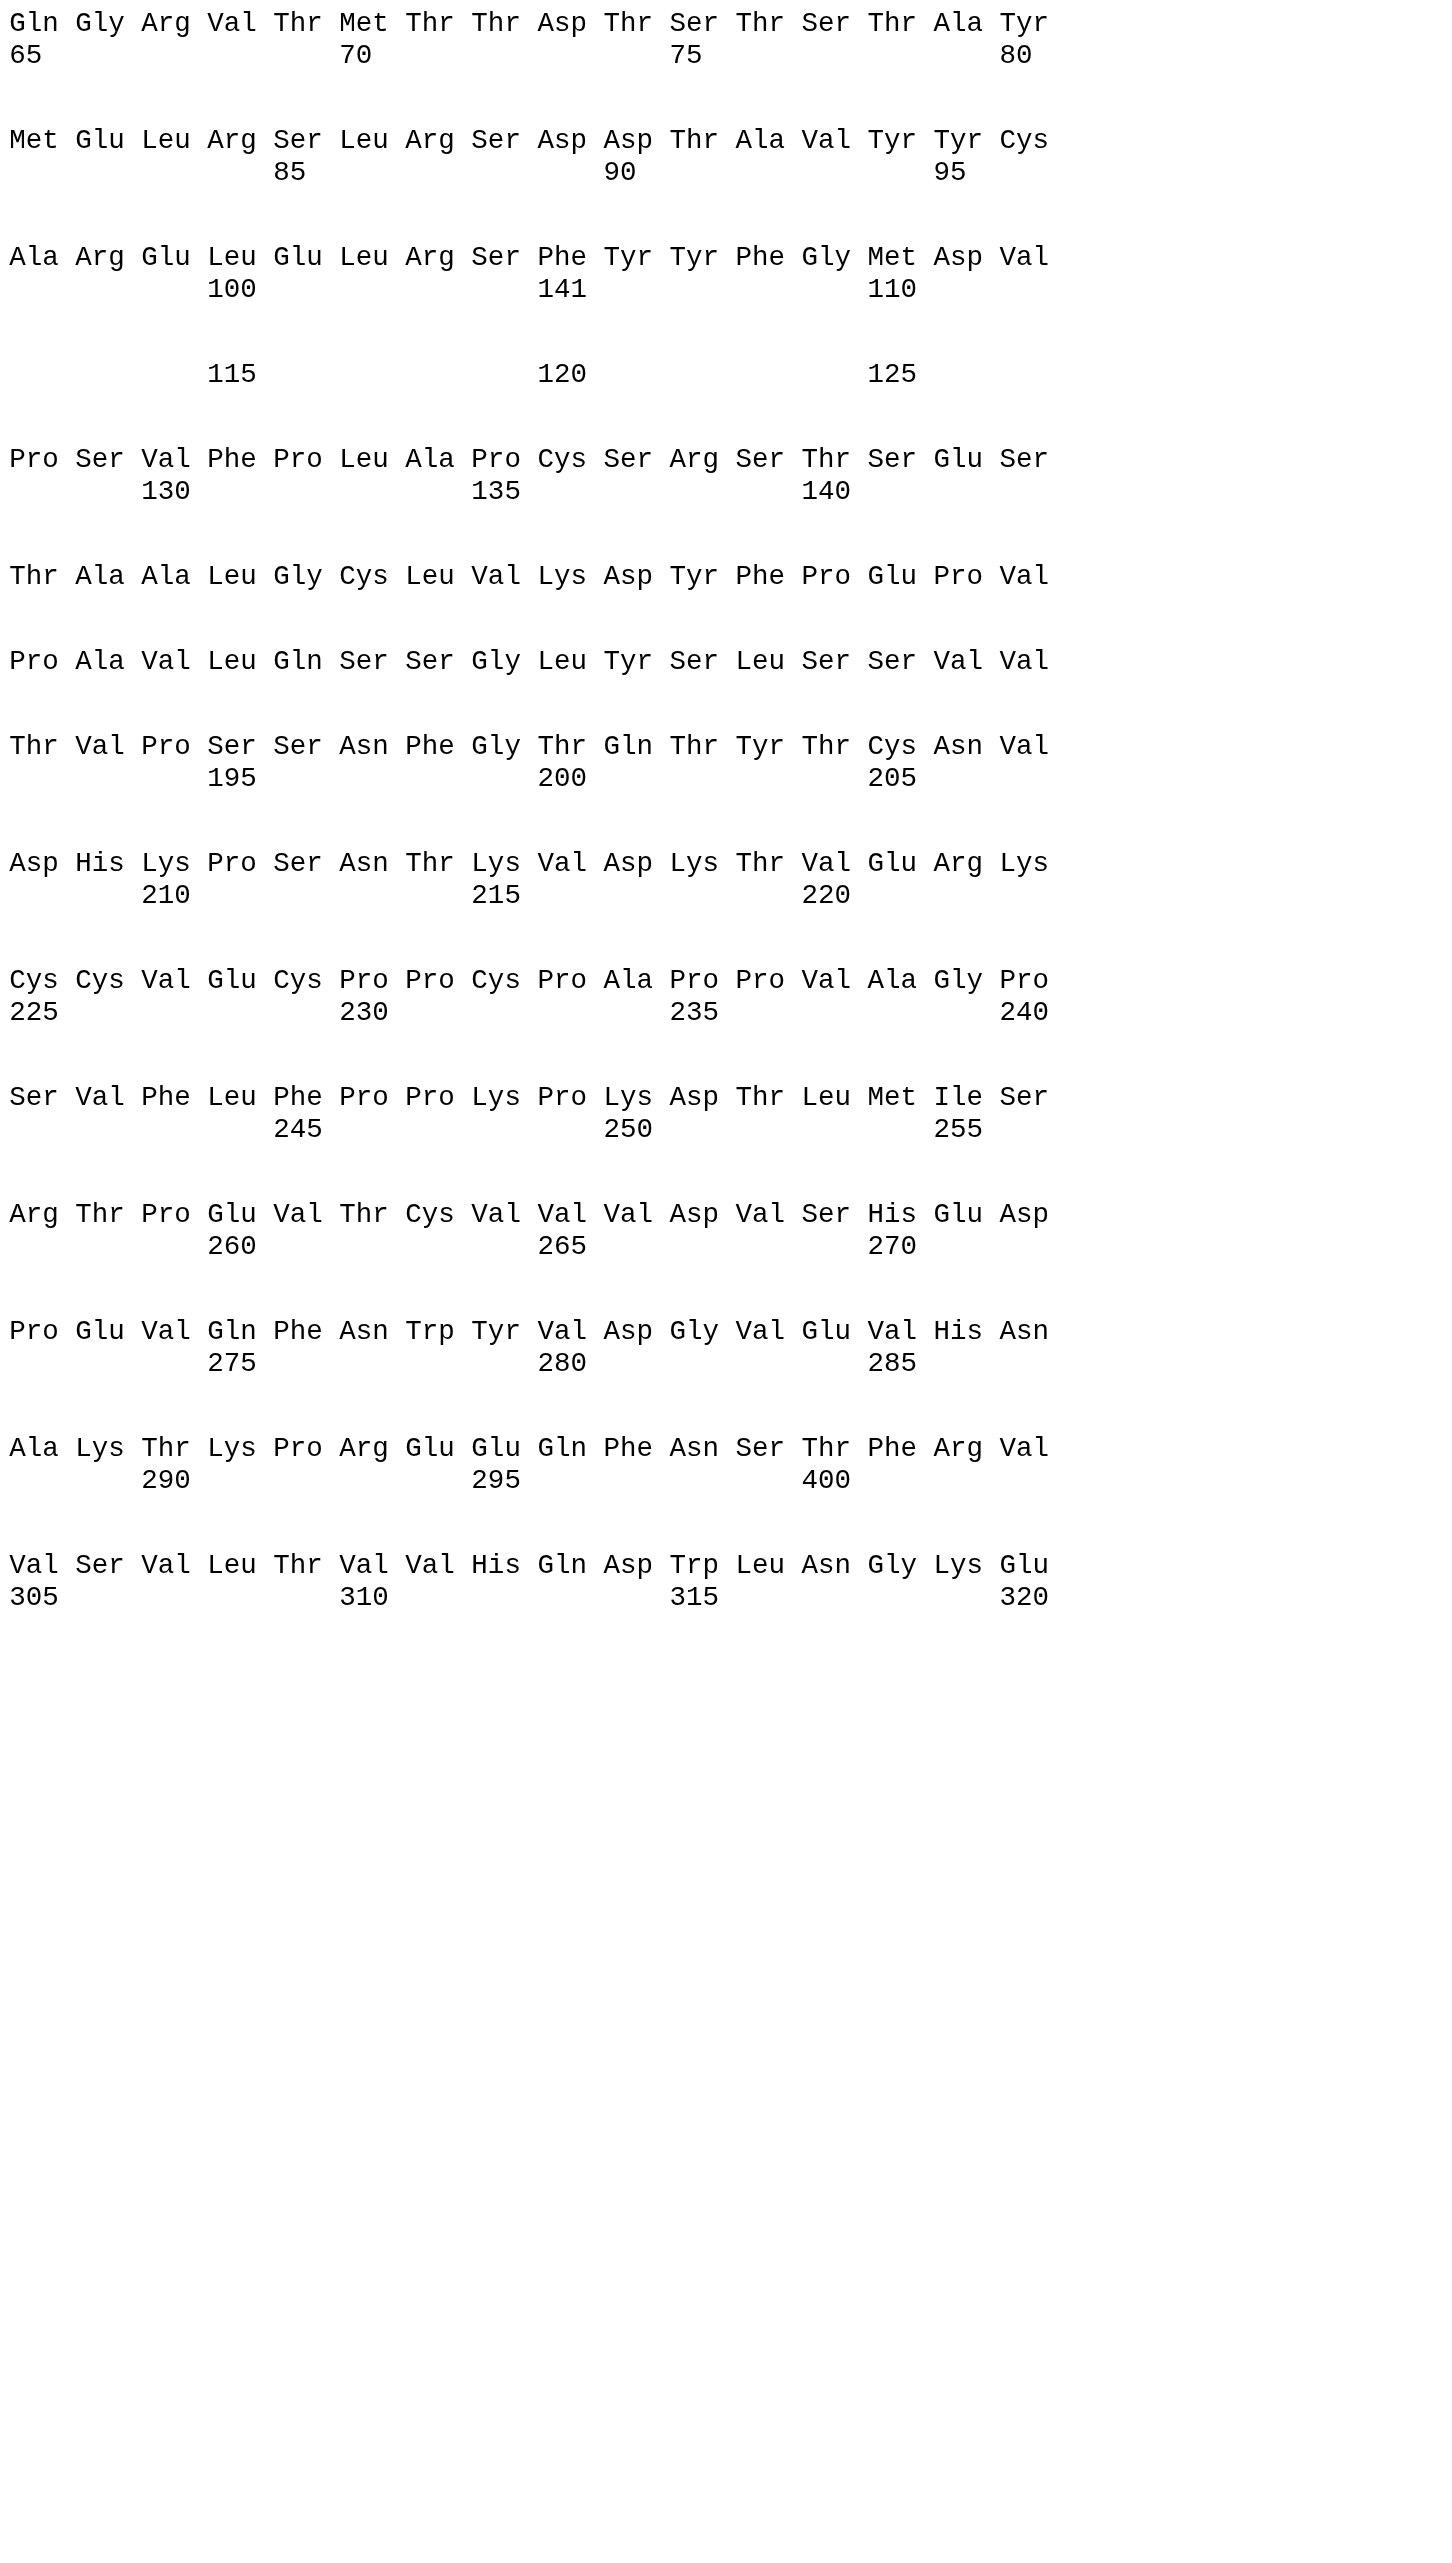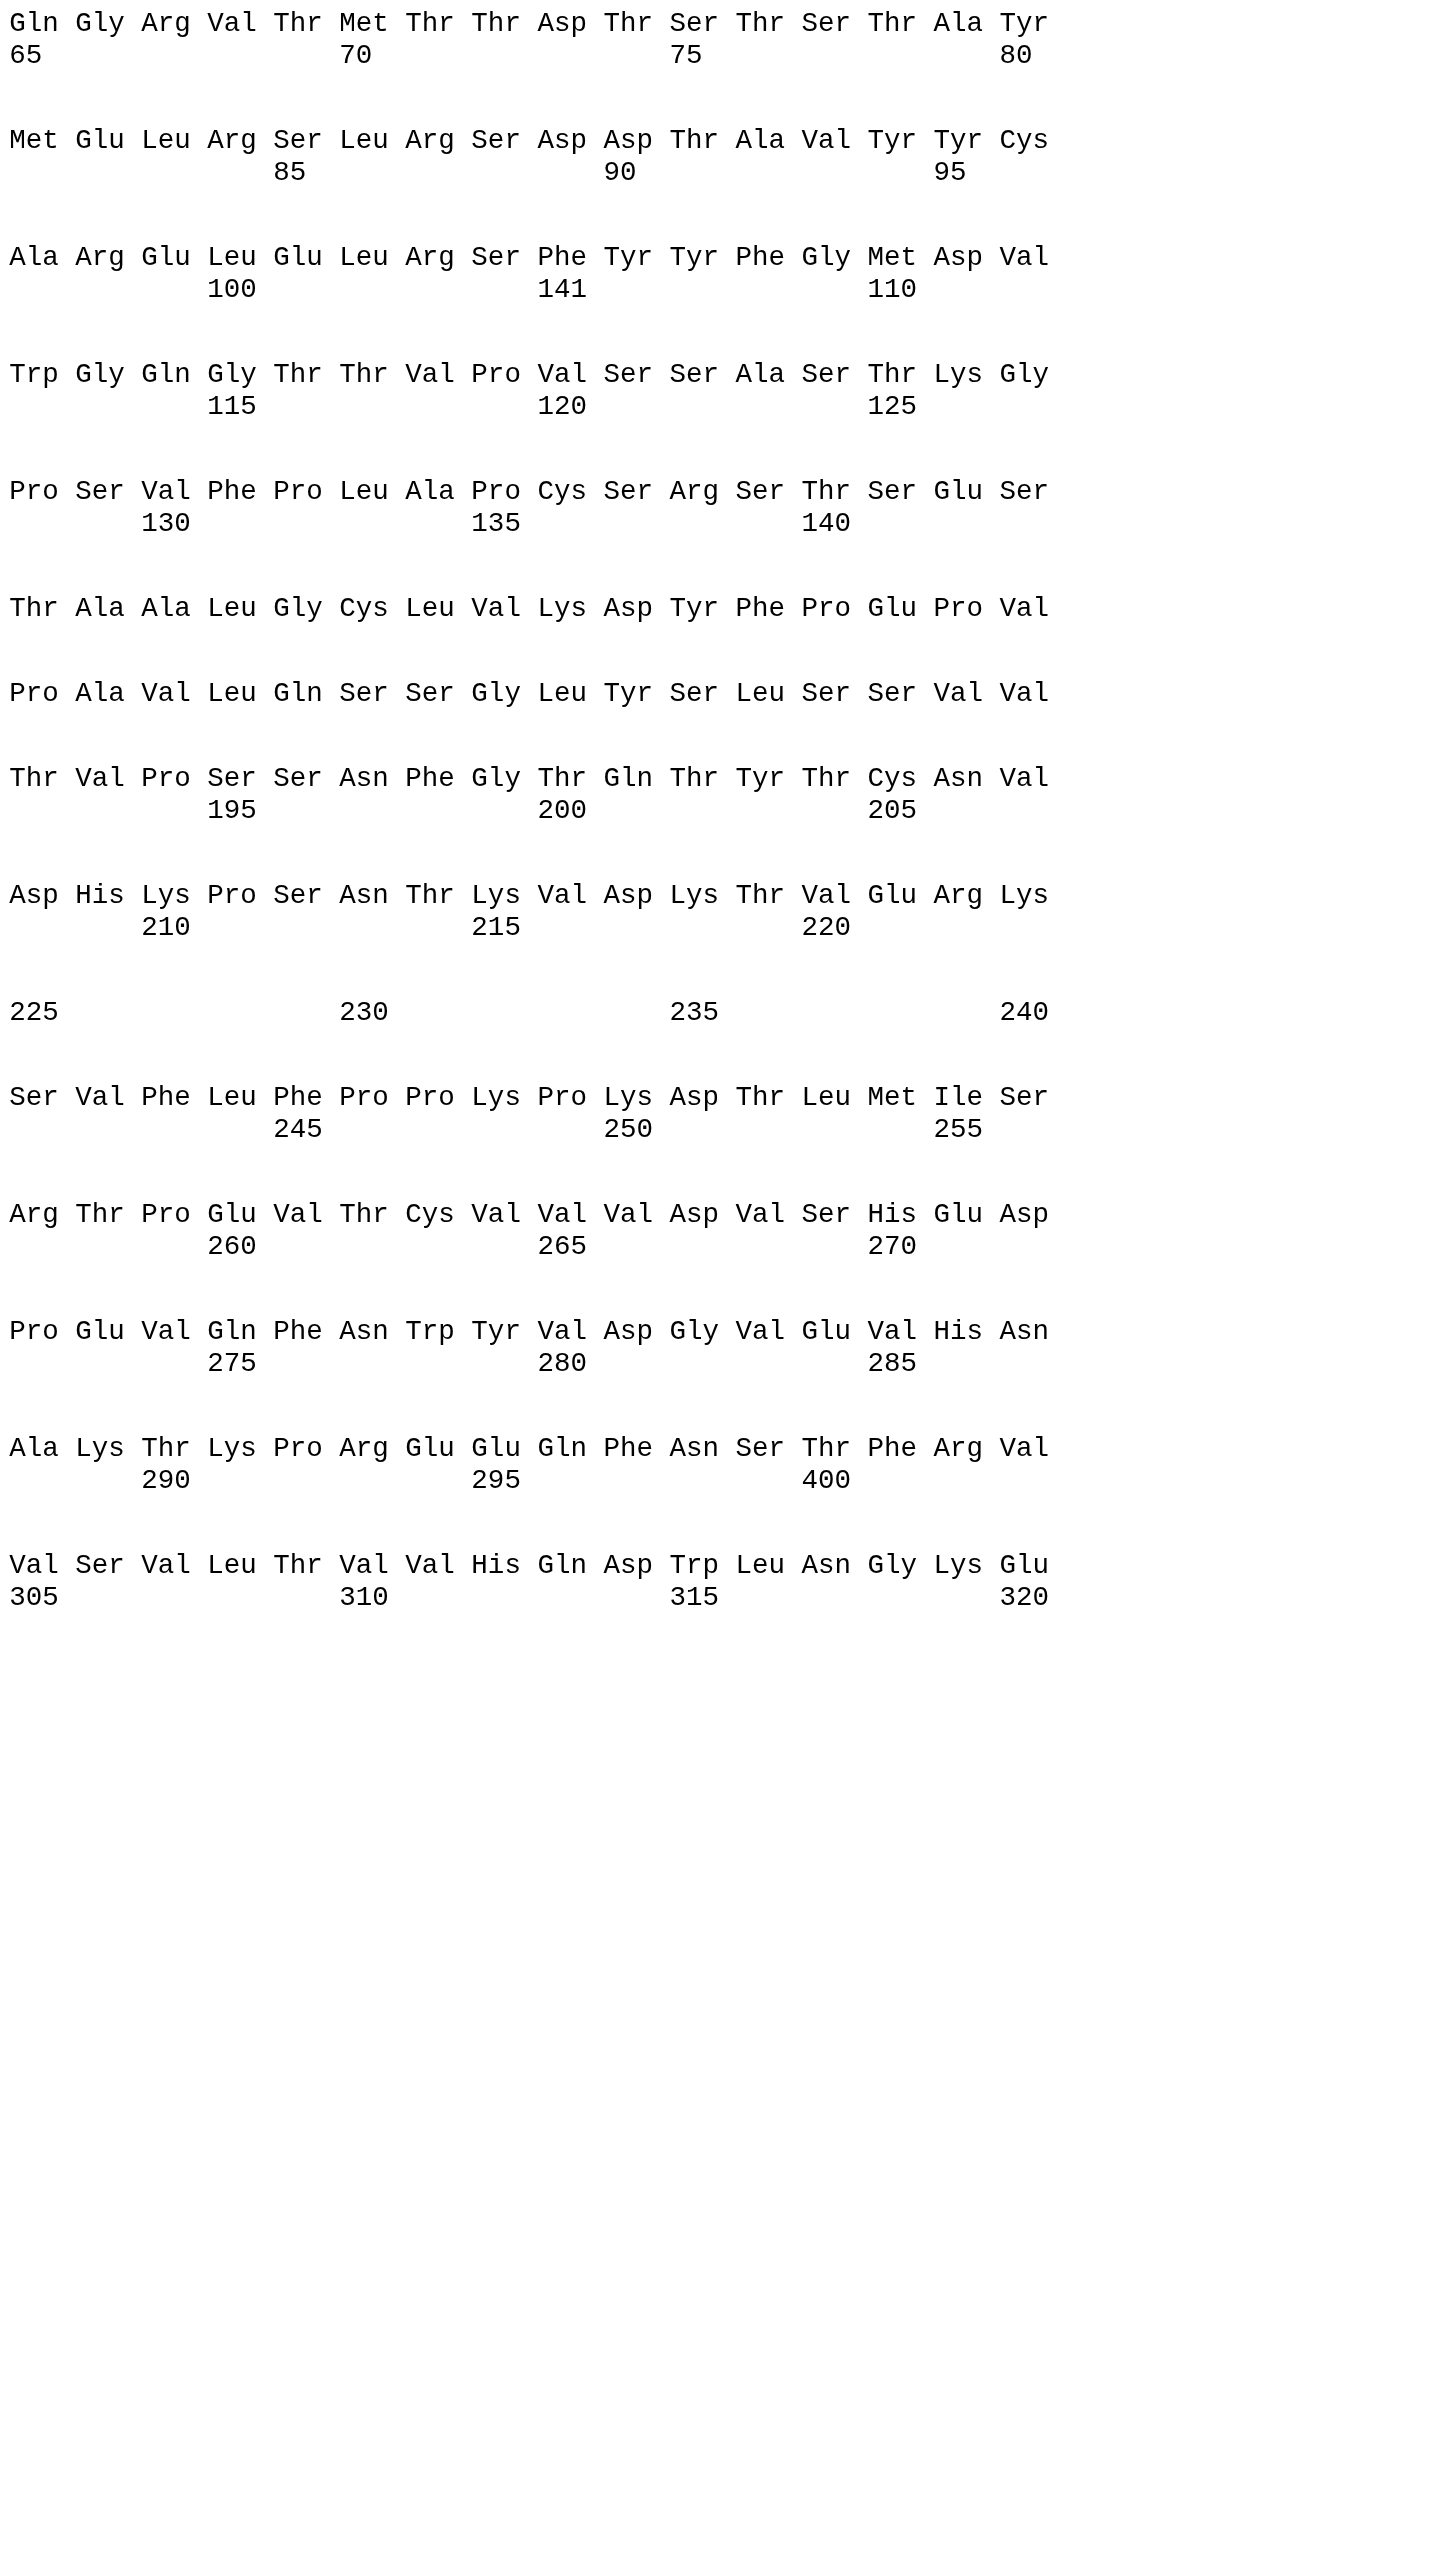--- a/index.html
+++ b/index.html
@@ -49,21 +49,20 @@
       </div>
       <div class="seq-block">
         <div class="residue-row">Met Glu Leu Arg Ser Leu Arg Ser Asp Asp Thr Ala Val Tyr Tyr Cys</div>
         <div class="number-row">                85                  90                  95</div>
       </div>
       <div class="seq-block">
         <div class="residue-row">Ala Arg Glu Leu Glu Leu Arg Ser Phe Tyr Tyr Phe Gly Met Asp Val</div>
         <div class="number-row">            100                 141                 110</div>
       </div>
       <div class="seq-block">
-        <div class="residue-row">Trp Gly Gln Gly Thr Thr Val Pro Val Ser Ser Ala Ser Thr Lys Gly</div>
         <div class="number-row">            115                 120                 125</div>
       </div>
       <div class="seq-block">
         <div class="residue-row">Pro Ser Val Phe Pro Leu Ala Pro Cys Ser Arg Ser Thr Ser Glu Ser</div>
         <div class="number-row">        130                 135                 140</div>
       </div>
       <div class="seq-block">
         <div class="residue-row">Thr Ala Ala Leu Gly Cys Leu Val Lys Asp Tyr Phe Pro Glu Pro Val</div>
       </div>
       <div class="seq-block">
@@ -71,20 +70,21 @@
       </div>
       <div class="seq-block">
         <div class="residue-row">Thr Val Pro Ser Ser Asn Phe Gly Thr Gln Thr Tyr Thr Cys Asn Val</div>
         <div class="number-row">            195                 200                 205</div>
       </div>
       <div class="seq-block">
         <div class="residue-row">Asp His Lys Pro Ser Asn Thr Lys Val Asp Lys Thr Val Glu Arg Lys</div>
         <div class="number-row">        210                 215                 220</div>
       </div>
       <div class="seq-block">
+        <div class="residue-row">Cys Cys Val Glu Cys Pro Pro Cys Pro Ala Pro Pro Val Ala Gly Pro</div>
         <div class="number-row">225                 230                 235                 240</div>
       </div>
       <div class="seq-block">
         <div class="residue-row">Ser Val Phe Leu Phe Pro Pro Lys Pro Lys Asp Thr Leu Met Ile Ser</div>
         <div class="number-row">                245                 250                 255</div>
       </div>
       <div class="seq-block">
         <div class="residue-row">Arg Thr Pro Glu Val Thr Cys Val Val Val Asp Val Ser His Glu Asp</div>
         <div class="number-row">            260                 265                 270</div>
       </div>

